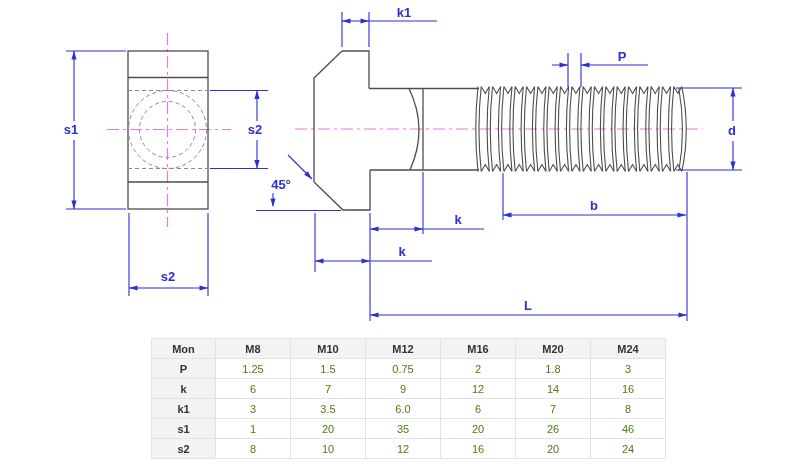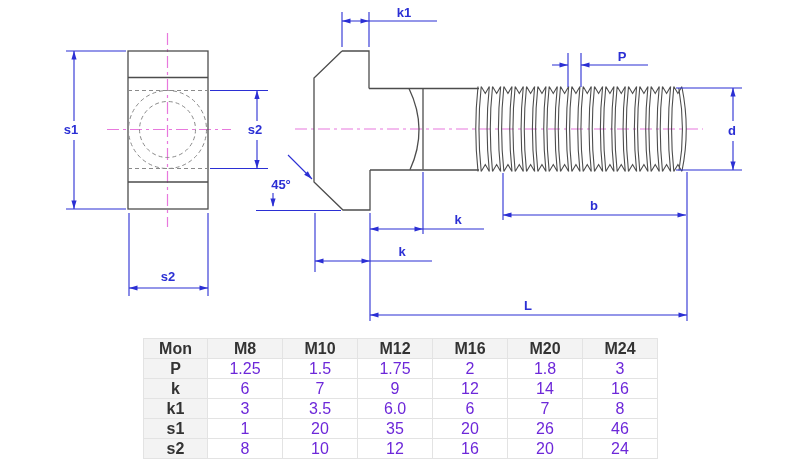--- a/index.html
+++ b/index.html
@@ -3,30 +3,30 @@
 <meta charset="utf-8">
 <style>
   html,body{margin:0;padding:0;}
   body{
     width:800px;height:472px;position:relative;background:#ffffff;
     font-family:"Liberation Sans",sans-serif;overflow:hidden;
   }
   #drawing{position:absolute;left:0;top:0;}
   .dim-label{font-family:"Liberation Sans",sans-serif;font-size:13px;font-weight:700;fill:#2b2fd4;}
   .spec-table{
-    position:absolute;left:143px;top:338px;width:514px;
+    position:absolute;left:151px;top:338px;width:514px;
     border-collapse:collapse;table-layout:fixed;
-    font-size:16px;color:#333;
+    font-size:11px;color:#333;
   }
   .spec-table th,.spec-table td{
     border:1px solid #e3e3e3;height:19px;padding:0;text-align:center;vertical-align:middle;
   }
   .spec-table thead th{background:#f3f3f3;font-weight:700;color:#333;}
   .spec-table tbody th{background:#f3f3f3;font-weight:700;color:#333;}
-  .spec-table td{background:#fff;color:#6d28d9;font-weight:400;}
+  .spec-table td{background:#fff;color:#4d7c0f;font-weight:400;}
 </style>
 </head>
 <body>
 
 <svg id="drawing" width="800" height="336" viewBox="0 0 800 336">
 
   <g stroke="#e879dd" stroke-width="1.2" fill="none" stroke-dasharray="12 4 3 4">
     <path d="M167.5,33 V227"></path>
     <path d="M107,129.5 H231"></path>
     <path d="M295,129 H703"></path>
@@ -178,21 +178,21 @@
         <th>M16</th>
         <th>M20</th>
         <th>M24</th>
       </tr>
   </thead>
   <tbody id="spec-body">
       <tr>
         <th>P</th>
         <td>1.25</td>
         <td>1.5</td>
-        <td>1.75</td>
+        <td>0.75</td>
         <td>2</td>
         <td>1.8</td>
         <td>3</td>
       </tr>
       <tr>
         <th>k</th>
         <td>6</td>
         <td>7</td>
         <td>9</td>
         <td>12</td>

